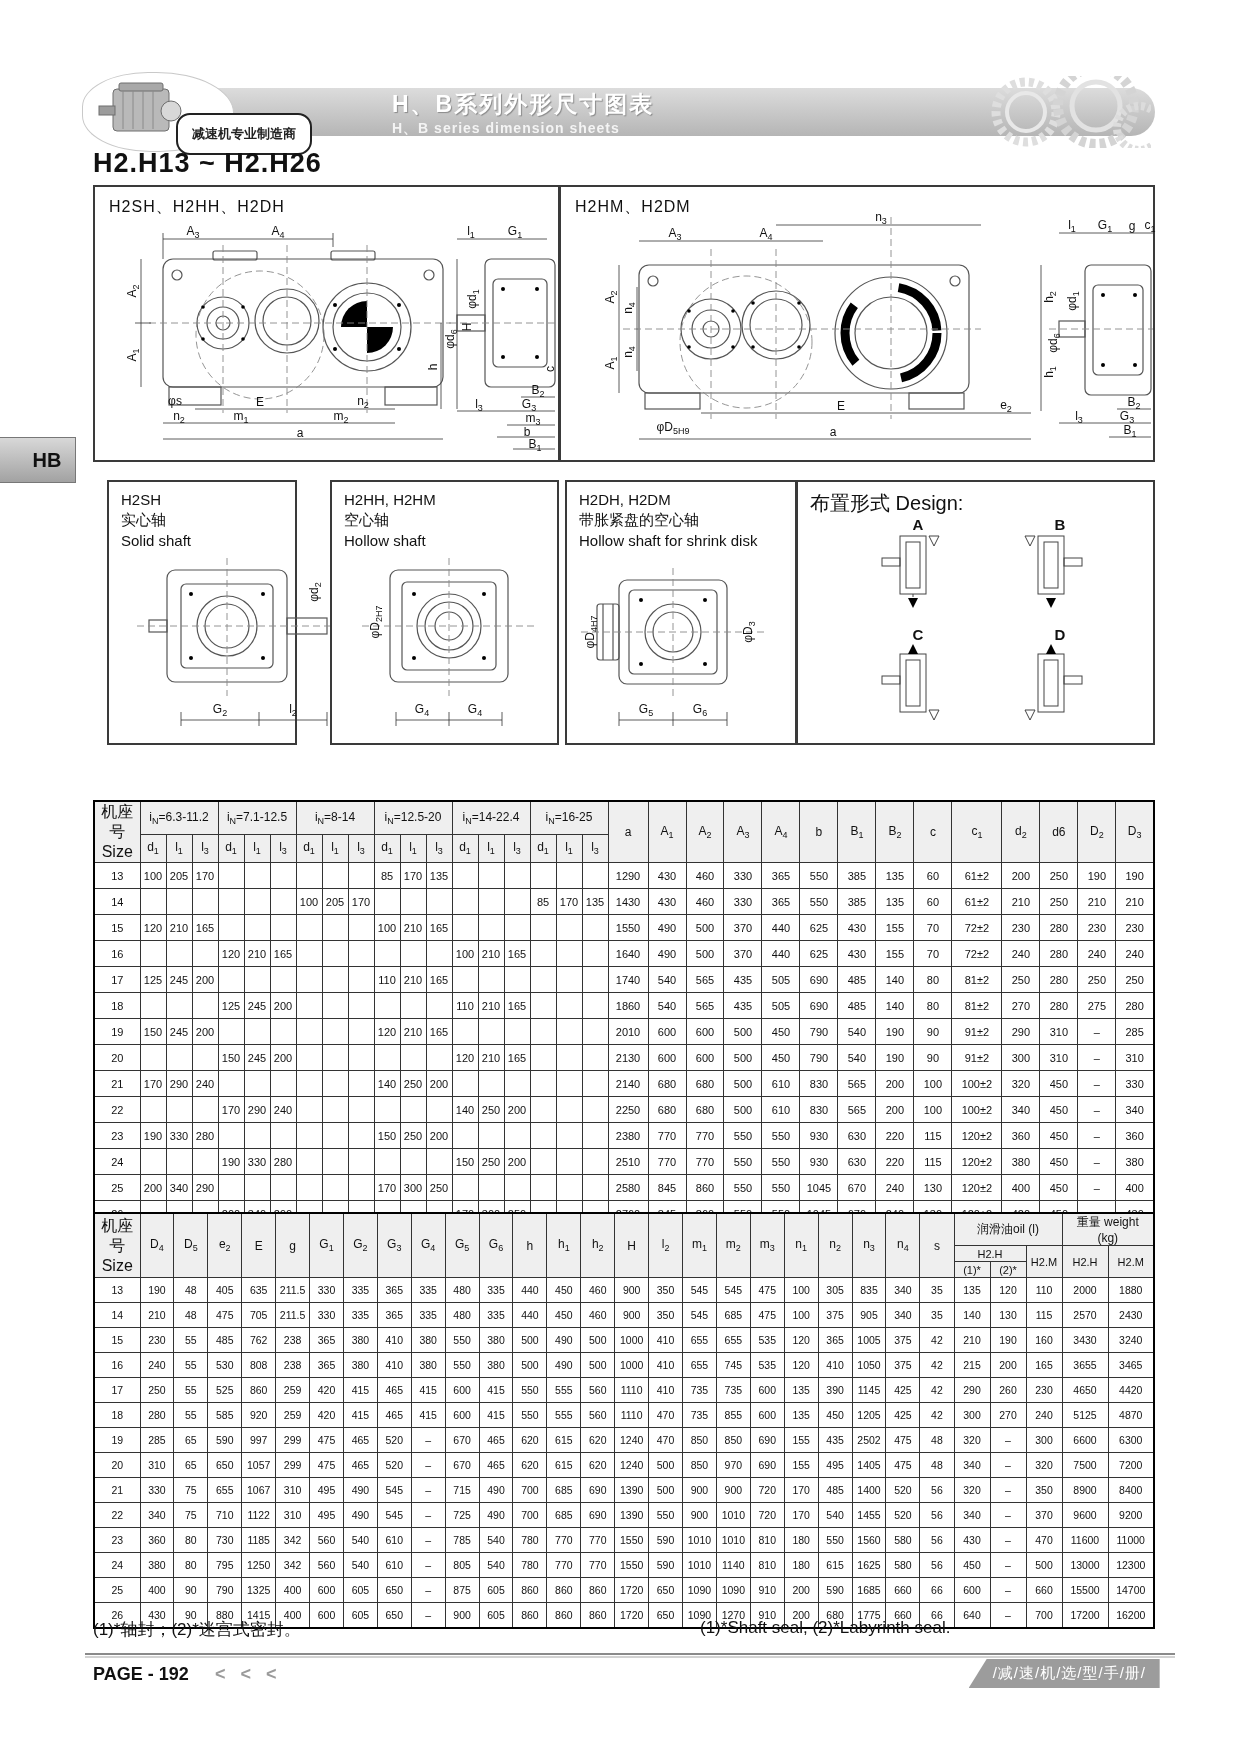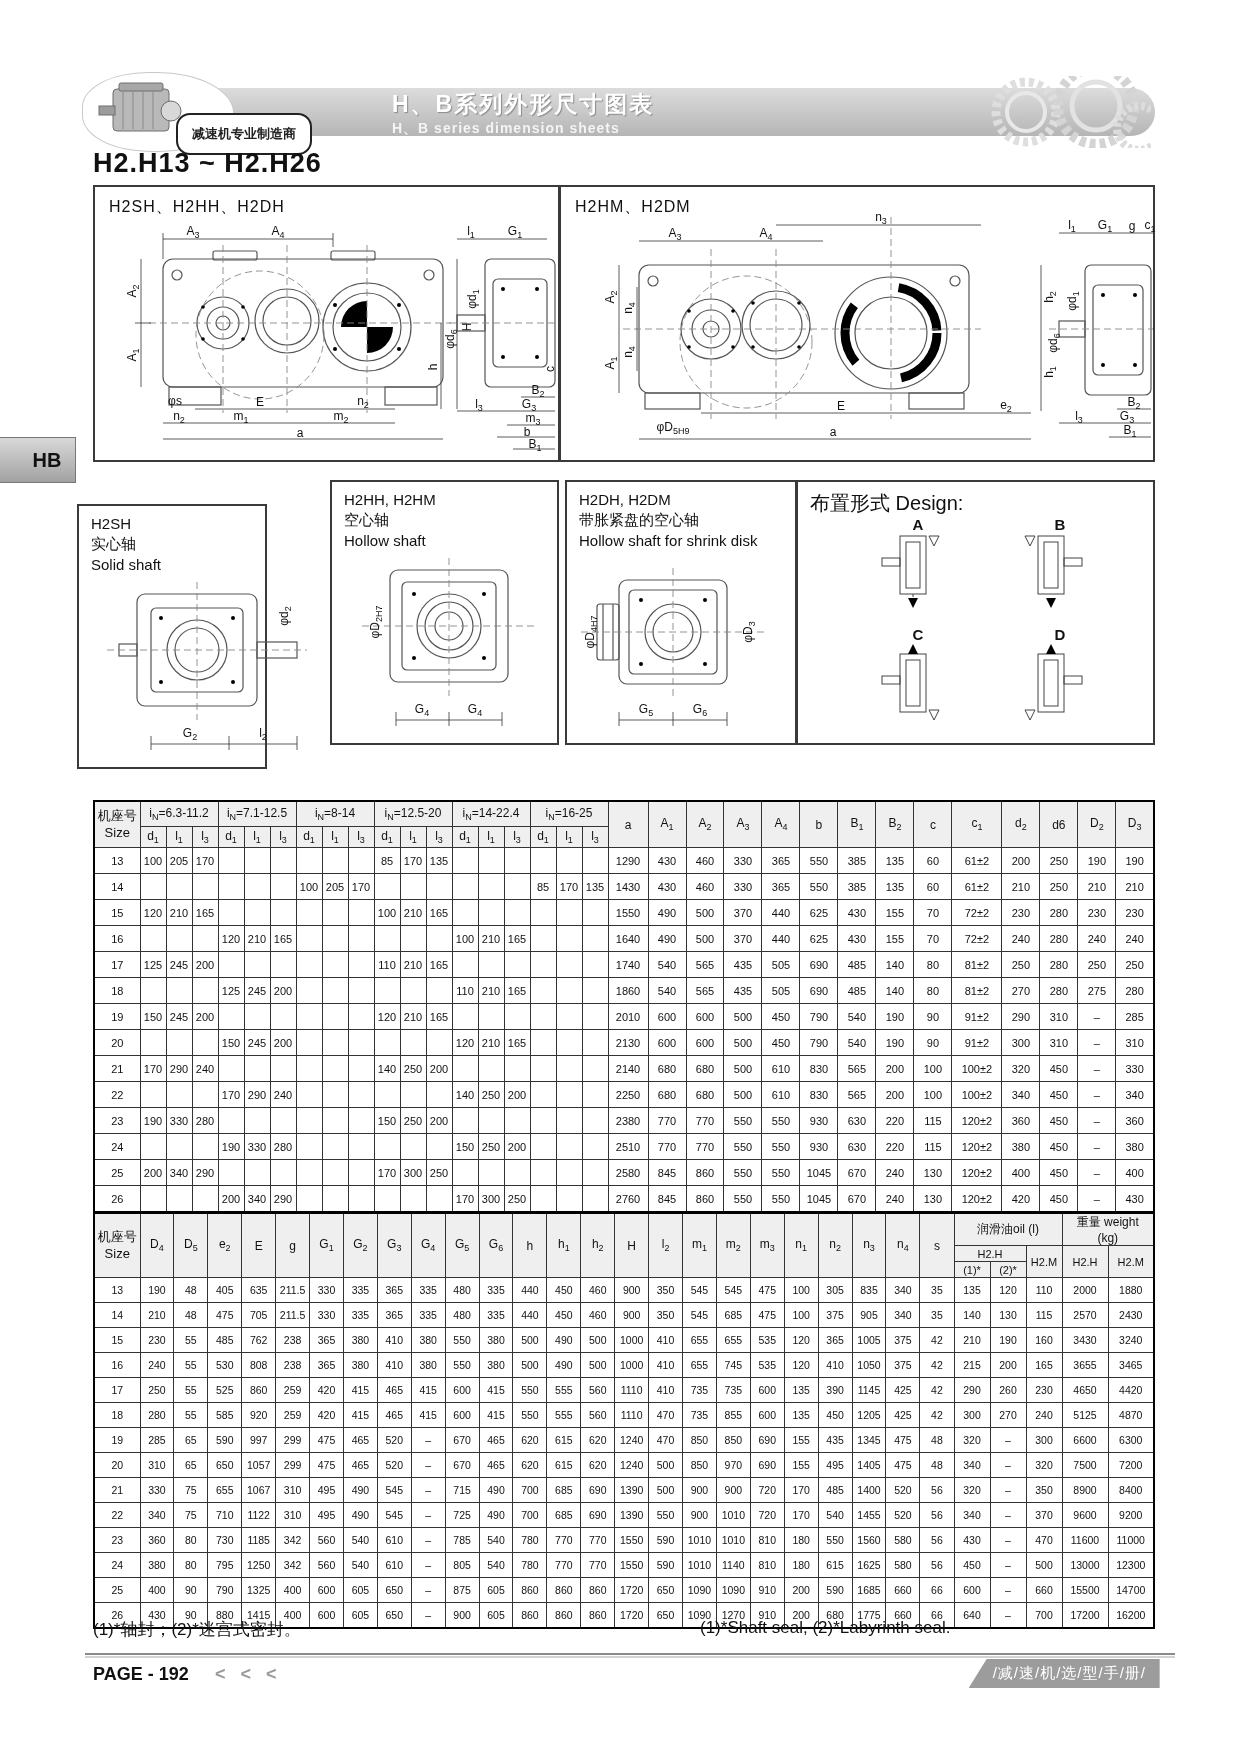--- a/index.html
+++ b/index.html
@@ -37,21 +37,21 @@
   th,td{border:1px solid #333;text-align:center;vertical-align:middle;padding:0;overflow:hidden;
         font-weight:normal;font-size:11px;}
   thead th{background:#efefef;font-size:12px;}
   #t1 thead tr:first-child th{height:24px;}
   #t1 thead tr:last-child th{height:20px;}
   #t1 tbody td{height:25px;}
   #t2 thead tr:first-child th{height:22px;}
   #t2 thead tr:nth-child(2) th{height:15px;font-size:11px;}
   #t2 thead tr:nth-child(3) th{height:15px;font-size:11px;}
   #t2 tbody td{height:24px;font-size:10.5px;}
-  th.sizeh{font-size:13px;line-height:1.25;}
+  th.sizeh{font-size:16px;line-height:1.25;}
   
   .fn{position:absolute;font-size:17px;}
   .frule{position:absolute;left:85px;top:1653px;width:1090px;height:2px;background:#8a8a8a;box-shadow:0 3px 0 #d2d2d2;}
   .pageno{position:absolute;left:93px;top:1664px;font-size:18px;font-weight:bold;}
   .arrows{position:absolute;left:215px;top:1664px;font-size:18px;font-weight:bold;color:#9a9a9a;letter-spacing:5px;}
   .fbadge{position:absolute;left:1160px;top:1659px;transform:translateX(-100%);background:#9c9c9c;color:#fff;
           font-size:15px;padding:5px 14px 5px 24px;letter-spacing:1px;white-space:nowrap;
           clip-path:polygon(18px 0,100% 0,100% 100%,0 100%);}
 </style>
 </head>
@@ -258,21 +258,21 @@
     <span class="dim fsub" style="left:571px;top:39px">g</span>
     <span class="dim fsub" style="left:589px;top:39px">c<sub>1</sub></span>
     <span class="dim fsub rot" style="left:493px;top:156px">φd<sub>6</sub></span>
     <span class="dim fsub rot" style="left:512px;top:114px">φd<sub>1</sub></span>
     <span class="dim fsub" style="left:573px;top:216px">B<sub>2</sub></span>
     <span class="dim fsub" style="left:566px;top:230px">G<sub>3</sub></span>
     <span class="dim fsub" style="left:518px;top:230px">l<sub>3</sub></span>
     <span class="dim fsub" style="left:569px;top:244px">B<sub>1</sub></span>
   </div>
 
-  <div class="panel" style="left:77px;top:480px;width:190px;height:265px;margin-top:24px;">
+  <div class="panel" style="left:107px;top:480px;width:190px;height:265px;">
     <div class="pt2">
       <div>H2SH</div>
       <div>实心轴</div>
       <div>Solid shaft</div>
     </div>
     <svg width="234" height="261" viewBox="0 0 234 261">
       <g stroke="#555" fill="none" stroke-width="1.2">
         <rect x="58" y="88" width="120" height="112" rx="8"></rect>
         <rect x="72" y="102" width="92" height="84" rx="5"></rect>
         <circle cx="118" cy="144" r="30"></circle>
@@ -1289,21 +1289,21 @@
           <td>620</td>
           <td>615</td>
           <td>620</td>
           <td>1240</td>
           <td>470</td>
           <td>850</td>
           <td>850</td>
           <td>690</td>
           <td>155</td>
           <td>435</td>
-          <td>1345</td>
+          <td>2502</td>
           <td>475</td>
           <td>48</td>
           <td>320</td>
           <td>–</td>
           <td>300</td>
           <td>6600</td>
           <td>6300</td>
         </tr>
         <tr>
           <td>20</td>

